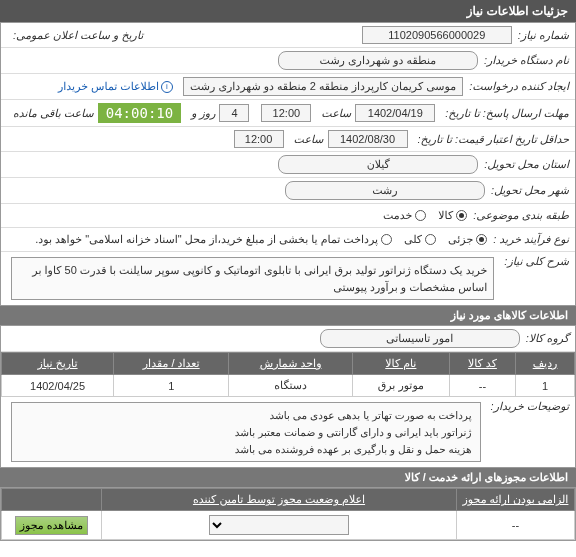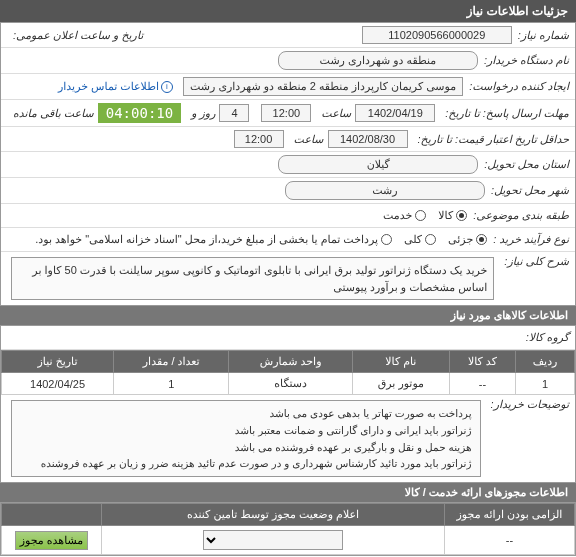--- a/index.html
+++ b/index.html
@@ -15,21 +15,21 @@
 .contact-link { color: #1a5fb4; cursor: pointer; display: inline-flex; align-items: center; gap: 2px; margin-right: 10px; }
 .info-icon { width: 12px; height: 12px; border: 1px solid #1a5fb4; border-radius: 50%; display: inline-flex; align-items: center; justify-content: center; font-size: 8px; color: #1a5fb4; }
 .countdown { background: #7cb342; color: #fff; padding: 2px 8px; font-family: monospace; font-size: 14px; }
 .radio-group { display: inline-flex; gap: 12px; align-items: center; }
 .radio-item { display: inline-flex; align-items: center; gap: 3px; }
 .radio-dot { width: 11px; height: 11px; border: 1px solid #555; border-radius: 50%; display: inline-block; position: relative; }
 .radio-dot.checked::after { content: ''; position: absolute; width: 5px; height: 5px; background: #333; border-radius: 50%; top: 2px; right: 2px; }
 .sub-header { background: #777; color: #fff; padding: 3px 8px; font-weight: bold; font-size: 11px; }
 .desc-box { border: 1px solid #999; background: #fafafa; padding: 4px 6px; margin: 2px 4px; font-size: 11px; line-height: 1.5; }
 table { width: 100%; border-collapse: collapse; font-size: 11px; }
-th { background: #666; color: #fff; padding: 4px; text-align: center; border: 1px solid #888; font-weight: normal; }
+th { background: #666; color: #fff; padding: 4px; text-align: center; border: 1px solid #888; font-weight: normal; text-decoration: underline; }
 td { padding: 4px; text-align: center; border: 1px solid #ccc; background: #fff; }
 .notes { font-size: 10.5px; line-height: 1.6; padding: 4px 8px; }
 .btn { background: linear-gradient(#f0f0f0,#d8d8d8); border: 1px solid #999; padding: 2px 4px; cursor: pointer; font-family: inherit; font-size: 11px; }
 .btn-green { background: linear-gradient(#a8d080,#8bc34a); }
 select.value-box { font-family: inherit; }
 .flex-gap { display: flex; align-items: center; gap: 4px; flex-wrap: wrap; }
 .spacer { flex: 1; }
 </style>
 </head>
 <body>
@@ -126,20 +126,21 @@
     <span class="label">شرح کلی نیاز:</span>
     <div class="desc-box" style="flex:1">خرید یک دستگاه ژنراتور تولید برق ایرانی با تابلوی اتوماتیک و کانوپی سوپر سایلنت با قدرت 50 کاوا بر اساس مشخصات و برآورد پیوستی</div>
   </div>
 
 </div>
 
 <div class="sub-header">اطلاعات کالاهای مورد نیاز</div>
 <div class="section">
   <div class="row">
     <span class="label">گروه کالا:</span>
+    <span class="value-box value-wider">امور تاسیساتی</span>
   </div>
   <table>
     <thead>
       <tr>
         <th>ردیف</th>
         <th>کد کالا</th>
         <th>نام کالا</th>
         <th>واحد شمارش</th>
         <th>تعداد / مقدار</th>
         <th>تاریخ نیاز</th>
@@ -155,31 +156,30 @@
         <td>1402/04/25</td>
       </tr>
     </tbody>
   </table>
   <div class="row" style="align-items:flex-start">
     <span class="label">توضیحات خریدار:</span>
     <div class="desc-box notes" style="flex:1">
       <div>پرداخت به صورت تهاتر یا بدهی عودی می باشد</div>
       <div>ژنراتور باید ایرانی و دارای گارانتی و ضمانت معتبر باشد</div>
       <div>هزینه حمل و نقل و بارگیری بر عهده فروشنده می باشد</div>
-      <div>ژنراتور باید مورد تائید کارشناس شهرداری و در صورت عدم تائید هزینه ضرر و زیان بر عهده فروشنده</div>
     </div>
   </div>
 </div>
 
 <div class="sub-header">اطلاعات مجوزهای ارائه خدمت / کالا</div>
 <div class="section">
   <table>
     <thead>
       <tr class="dark-row">
-        <th style="width:130px">الزامی بودن ارائه مجوز</th>
+        <th style="width:118px">الزامی بودن ارائه مجوز</th>
         <th>اعلام وضعیت مجوز توسط تامین کننده</th>
         <th style="width:100px"></th>
       </tr>
     </thead>
     <tbody>
       <tr>
         <td>--</td>
         <td>
           <select class="value-box" style="width:140px">
             <option></option>

